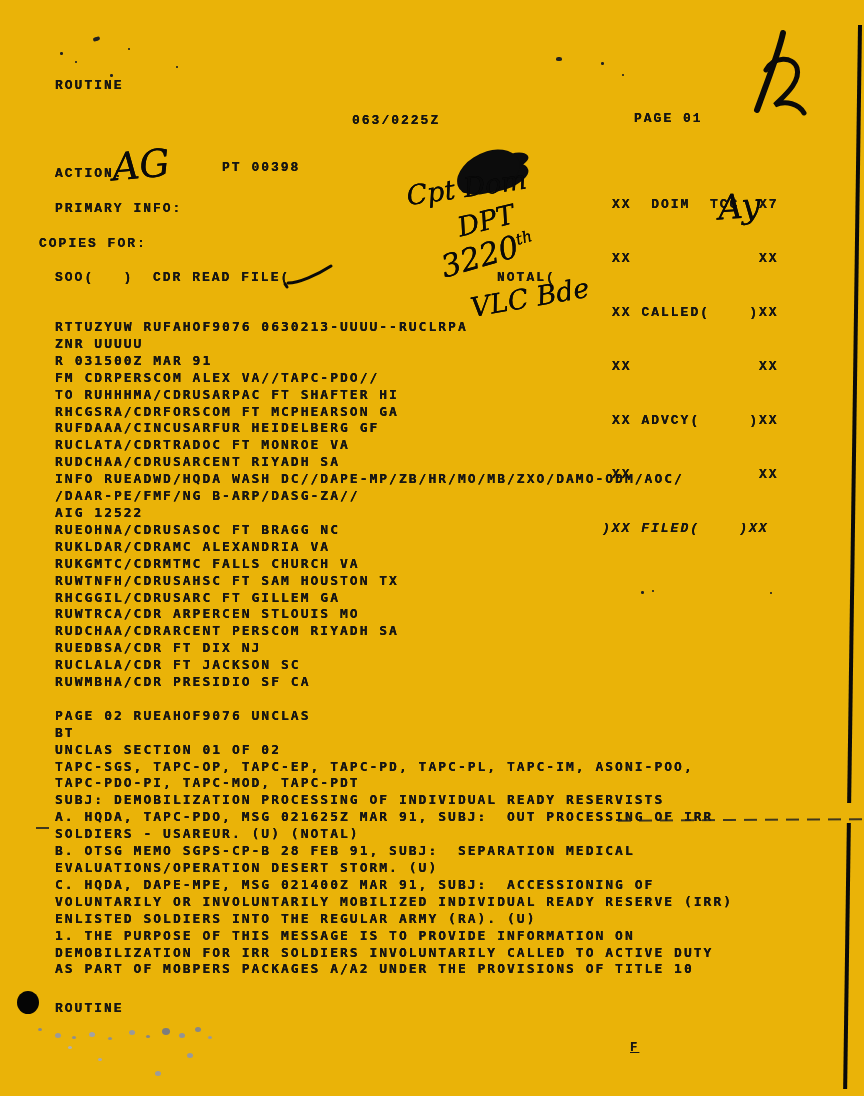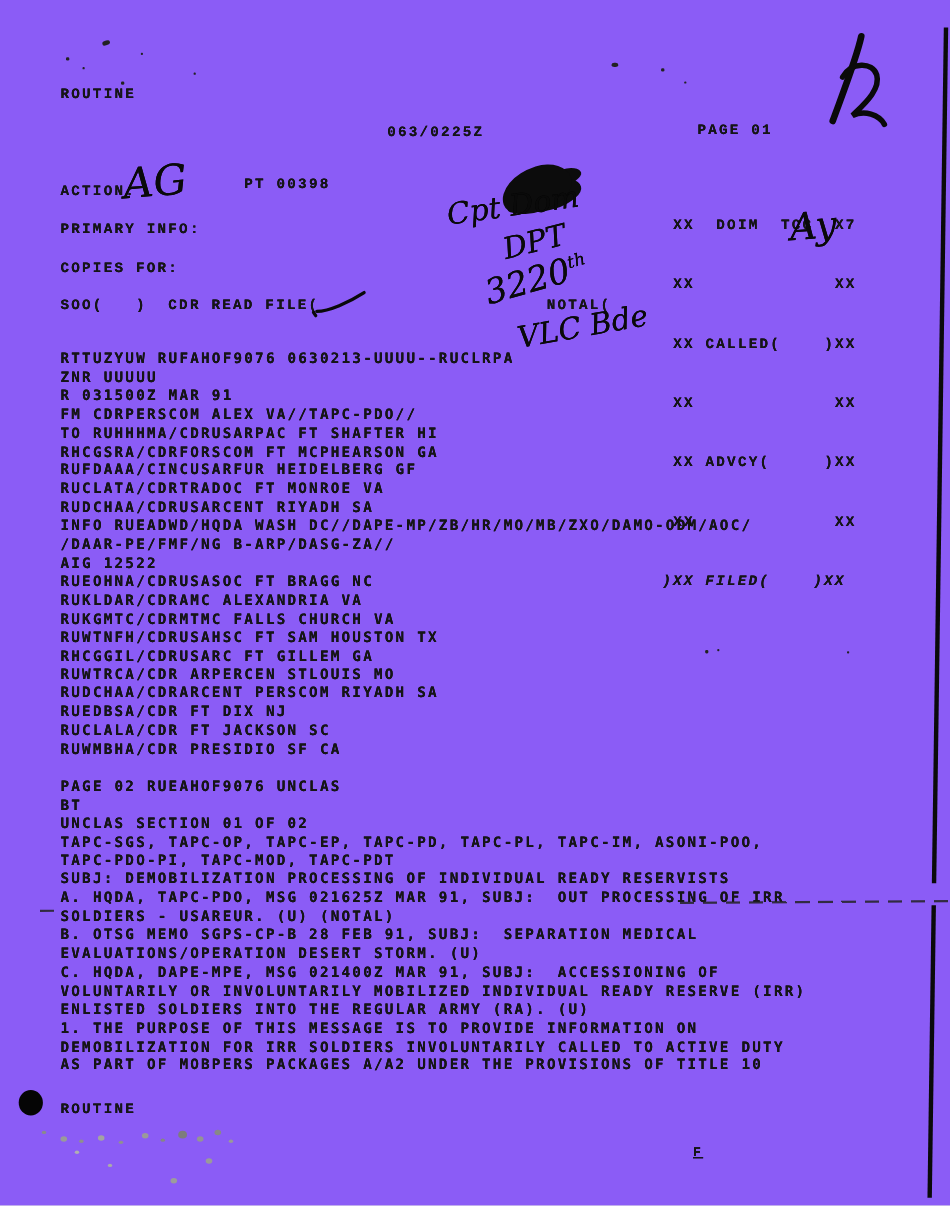--- a/index.html
+++ b/index.html
@@ -1,17 +1,17 @@
 <!DOCTYPE html>
 <html><head>
 <meta charset="utf-8">
 <style>
   html,body{margin:0;padding:0;background:#e8e8e8;}
   .page{
-    position:relative;width:864px;height:1096px;background:#8b5cf6;
+    position:relative;width:864px;height:1096px;background:#eab308;
     overflow:hidden;margin:0 auto;
     font-family:"Liberation Mono","DejaVu Sans Mono",monospace;
     color:#141414;
   }
   .tw{ 
     position:absolute;font-weight:bold;font-size:13px;letter-spacing:2px;
     white-space:pre;color:#161616;text-shadow:0 0 0.5px #000;
   }
   .body-block{line-height:16.9px;}
   .grid-block{line-height:18px;}
@@ -71,21 +71,21 @@
   <div class="speck" style="left:770px;top:592px;width:2px;height:2px;"></div>
 
   <div class="tw" style="left:55px;top:78px;">ROUTINE</div>
   <div class="tw" style="left:222px;top:113px;margin-top:47px;">PT 00398</div>
   <div class="tw" style="left:352px;top:113px;">063/0225Z</div>
   <div class="tw" style="left:634px;top:111px;">PAGE 01</div>
 
   <div class="tw" style="left:55px;top:166px;">ACTION:</div>
   <div class="hw" style="left:112px;top:143px;font-size:38px;transform:rotate(-5deg);">AG</div>
   <div class="tw" style="left:55px;top:201px;">PRIMARY INFO:</div>
-  <div class="tw" style="left:55px;top:236px;">COPIES FOR:</div>
+  <div class="tw" style="left:39px;top:236px;">COPIES FOR:</div>
   <div class="tw" style="left:55px;top:270px;">SOO(   )  CDR READ FILE(</div>
   <div class="tw" style="left:497px;top:270px;">NOTAL(</div>
 
   <div class="tw grid-block" style="left:612px;top:160px;">
     <div class="gline">XX  DOIM  TCC  X7</div>
     <div class="gline">XX             XX</div>
     <div class="gline">XX CALLED(    )XX</div>
     <div class="gline">XX             XX</div>
     <div class="gline">XX ADVCY(     )XX</div>
     <div class="gline">XX             XX</div>

